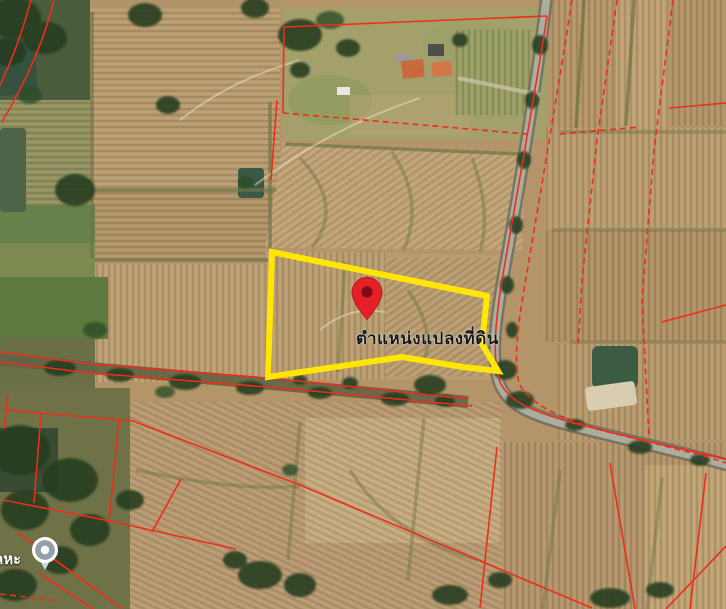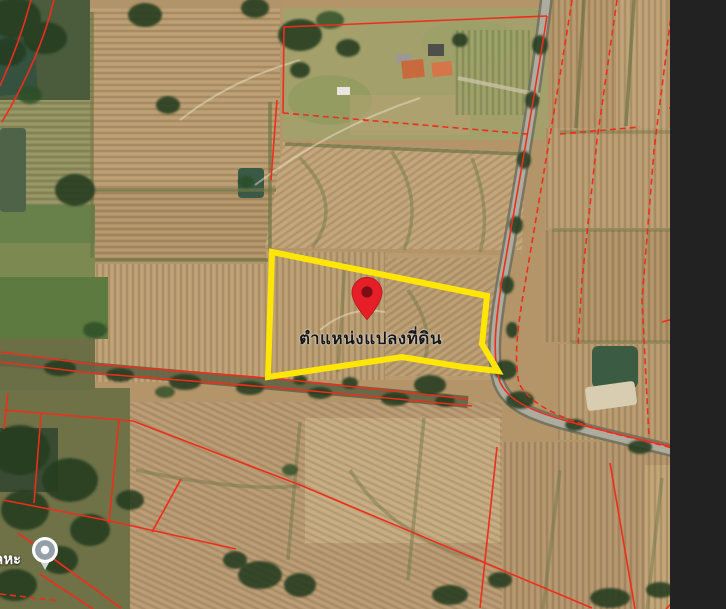--- a/index.html
+++ b/index.html
@@ -1,19 +1,19 @@
 <!DOCTYPE html>
 <html style="--plot-outline: #ffe605; --parcel-line: #ee2e1c; --pin-fill: #e61e28; --pin-inner: #7a1013; --road-gray: #adad9f; --field-tan: #b49569;"><head>
 <meta charset="utf-8">
 <style>
   html,body{margin:0;padding:0;background:#222;}
   #map-root{
-    position:relative;width:670px;height:609px;overflow:hidden;
+    position:relative;width:726px;height:609px;overflow:hidden;
     font-family:"Liberation Sans","DejaVu Sans",sans-serif;
-    background:#b49569;cursor:grab;
+    background:#b49569;cursor:grab;text-align:right;
   }
   #map-root svg{position:absolute;left:0;top:0;display:block;}
   .redline{stroke:var(--parcel-line,#ee2e1c);stroke-width:1.6;fill:none;}
   .redline.dash{stroke-dasharray:6 4;}
   .yellowline{stroke:var(--plot-outline,#ffe605);stroke-width:6;fill:none;stroke-linejoin:miter;}
   .bund{stroke:#6e7547;stroke-width:3.5;fill:none;opacity:.72;}
   .bund.light{opacity:.45;}
   .streak{stroke:rgba(236,226,200,.5);stroke-width:2;fill:none;}
   .pin-wrap{position:absolute;left:351px;top:276px;width:32px;height:46px;}
   .pin-body{fill:var(--pin-fill,#e61e28);stroke:#9e1117;stroke-width:.8;}

